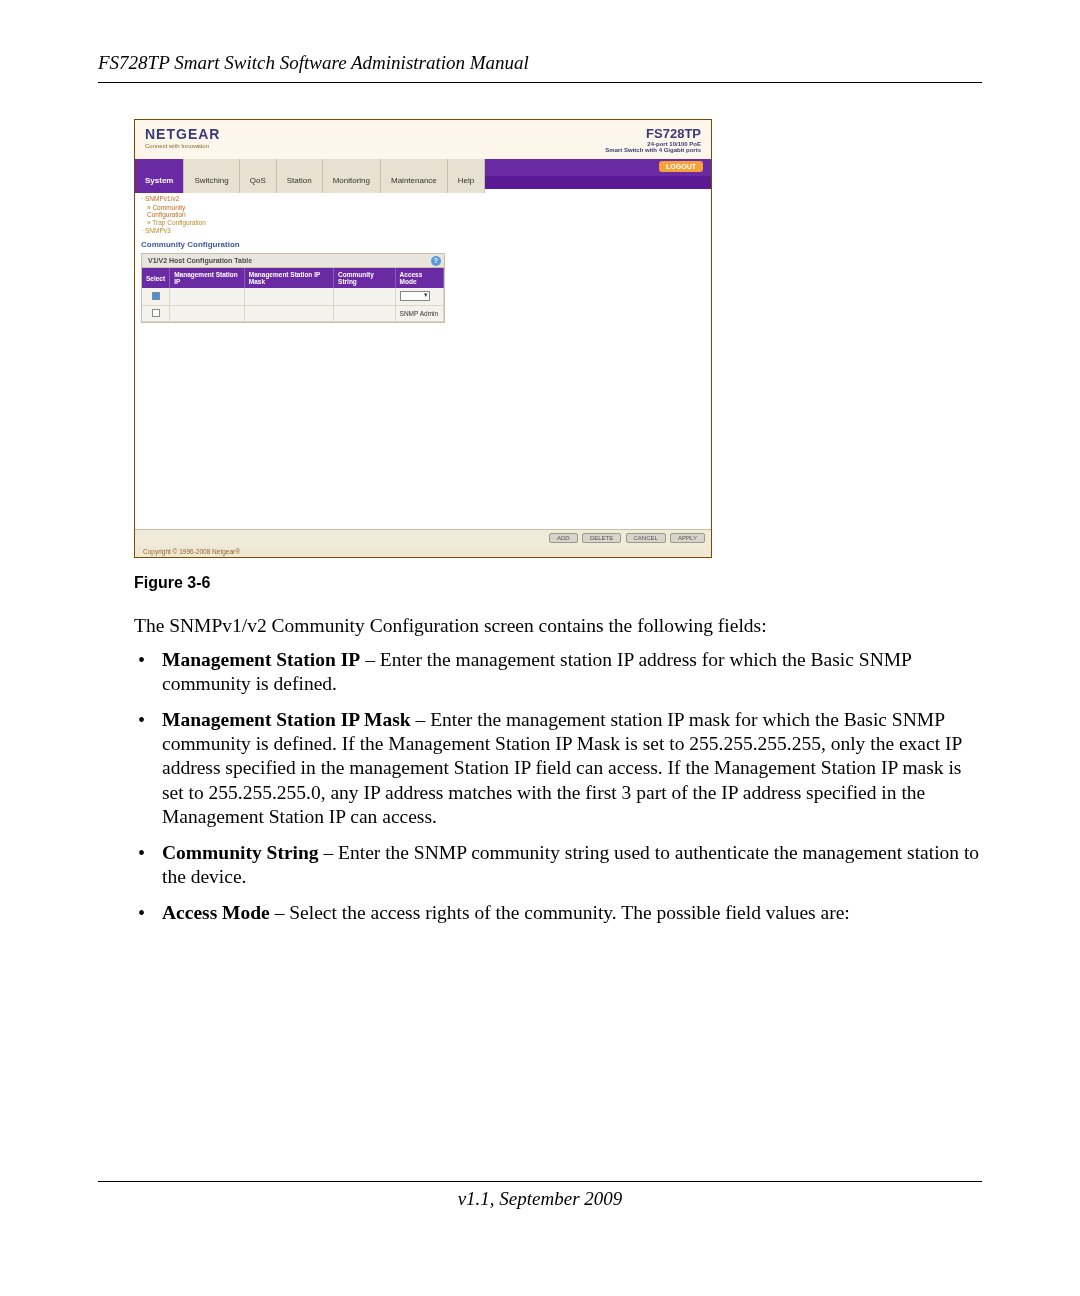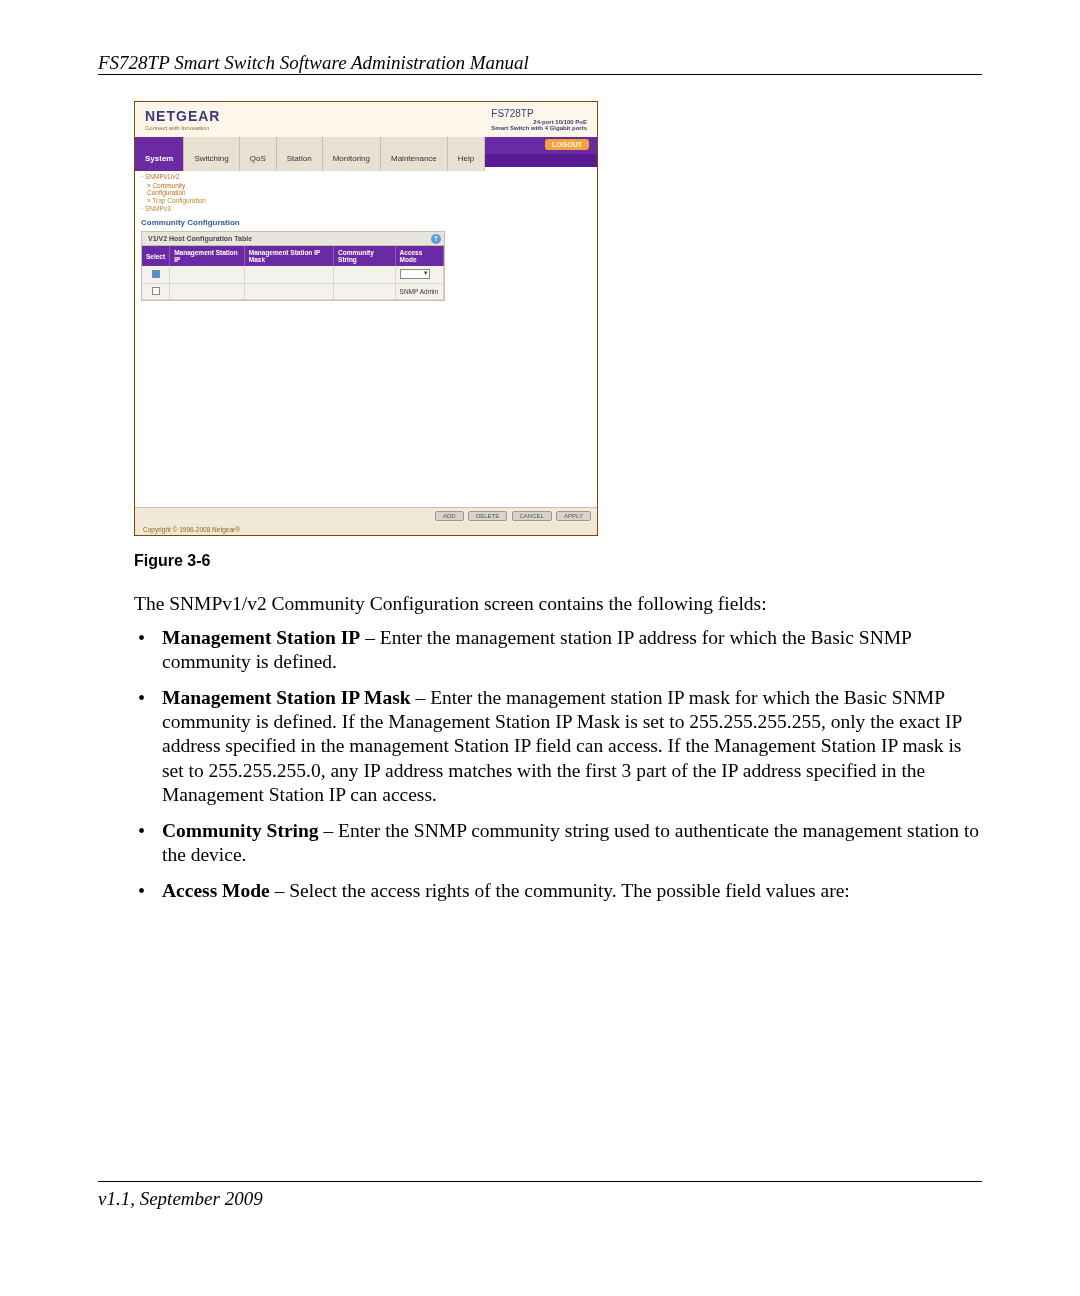--- a/index.html
+++ b/index.html
@@ -8,44 +8,45 @@
     font-family: "Times New Roman", Times, serif;
     width: 1080px;
     height: 1296px;
     position: relative;
     padding: 52px 98px 0 98px;
     color: #000;
   }
   .doc-header {
     font-style: italic;
     font-size: 19px;
+    padding-bottom: 8px;
     border-bottom: 1.5px solid #000;
-    margin-bottom: 26px;
+    margin-bottom: 36px;
   }
   
   .screenshot {
-    width: 464px;
+    width: 578px;
     margin: 0 0 2px 36px;
     border: 1px solid #7a4a00;
     background: #f6ecd9;
     font-family: Verdana, Arial, sans-serif;
     font-size: 8px;
     color: #333;
     position: relative;
   }
   .ss-topbar {
     display: flex;
     justify-content: space-between;
     align-items: flex-start;
     padding: 6px 10px 6px 10px;
     background: #fdf6ea;
   }
   .brand { color: #3a3a7a; font-weight: bold; font-size: 14px; letter-spacing: 1px; font-family: Arial, sans-serif; }
   .brand-tag { font-size: 6px; color: #8a6a2a; margin-top: 1px; }
-  .product { text-align: left; color: #3a3a7a; font-size: 10px; font-weight: normal; }
+  .product { text-align: right; color: #3a3a7a; font-size: 13px; font-weight: bold; }
   .product-sub { font-size: 6px; color: #3a3a7a; font-weight: bold; }
   .tabs-row {
     display: flex;
     align-items: stretch;
     background: #6a2aa3;
     height: 17px;
     position: relative;
   }
   .main-tab {
     background: #e8e0d0;
@@ -225,21 +226,21 @@
     left: 98px; right: 98px;
     bottom: 86px;
   }
   .footer-rule { border-top: 1.5px solid #000; margin-bottom: 6px; }
   .footer-row {
     display: flex;
     justify-content: space-between;
     font-size: 19px;
   }
   .footer-version {
-    text-align: left;
+    text-align: center;
     font-style: italic;
     font-size: 19px;
     margin-top: 4px;
   }
 </style>
 </head>
 <body>
 
 <div class="doc-header">FS728TP Smart Switch Software Administration Manual</div>
 

